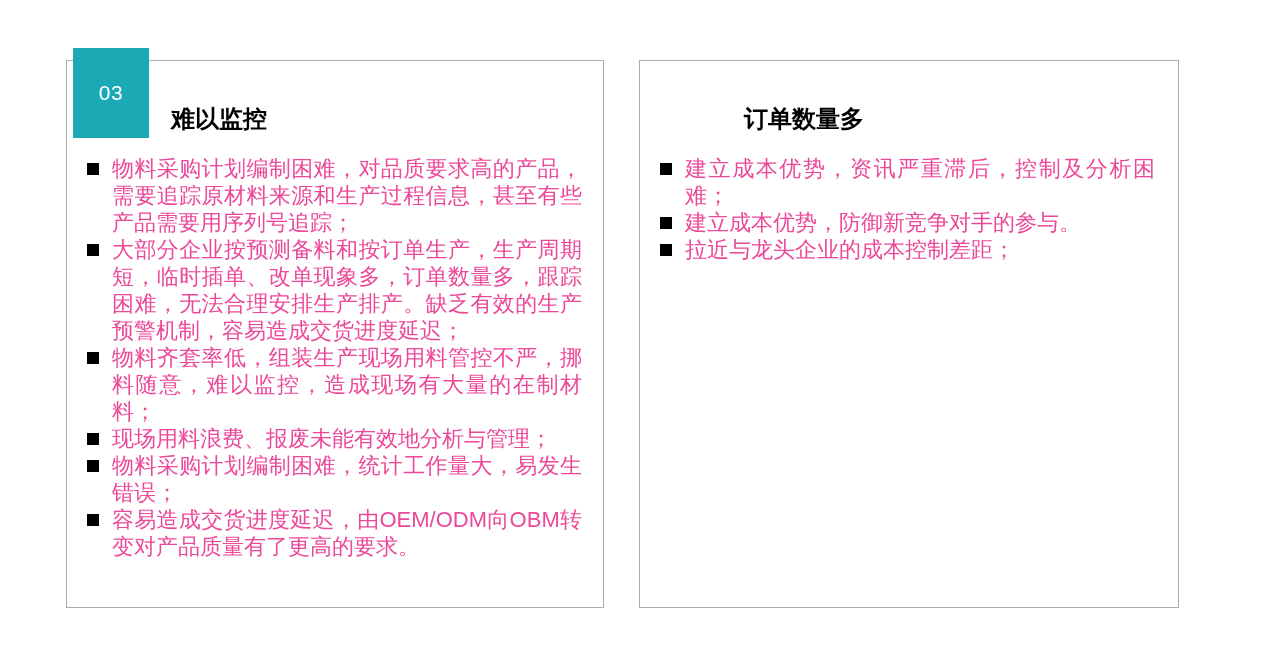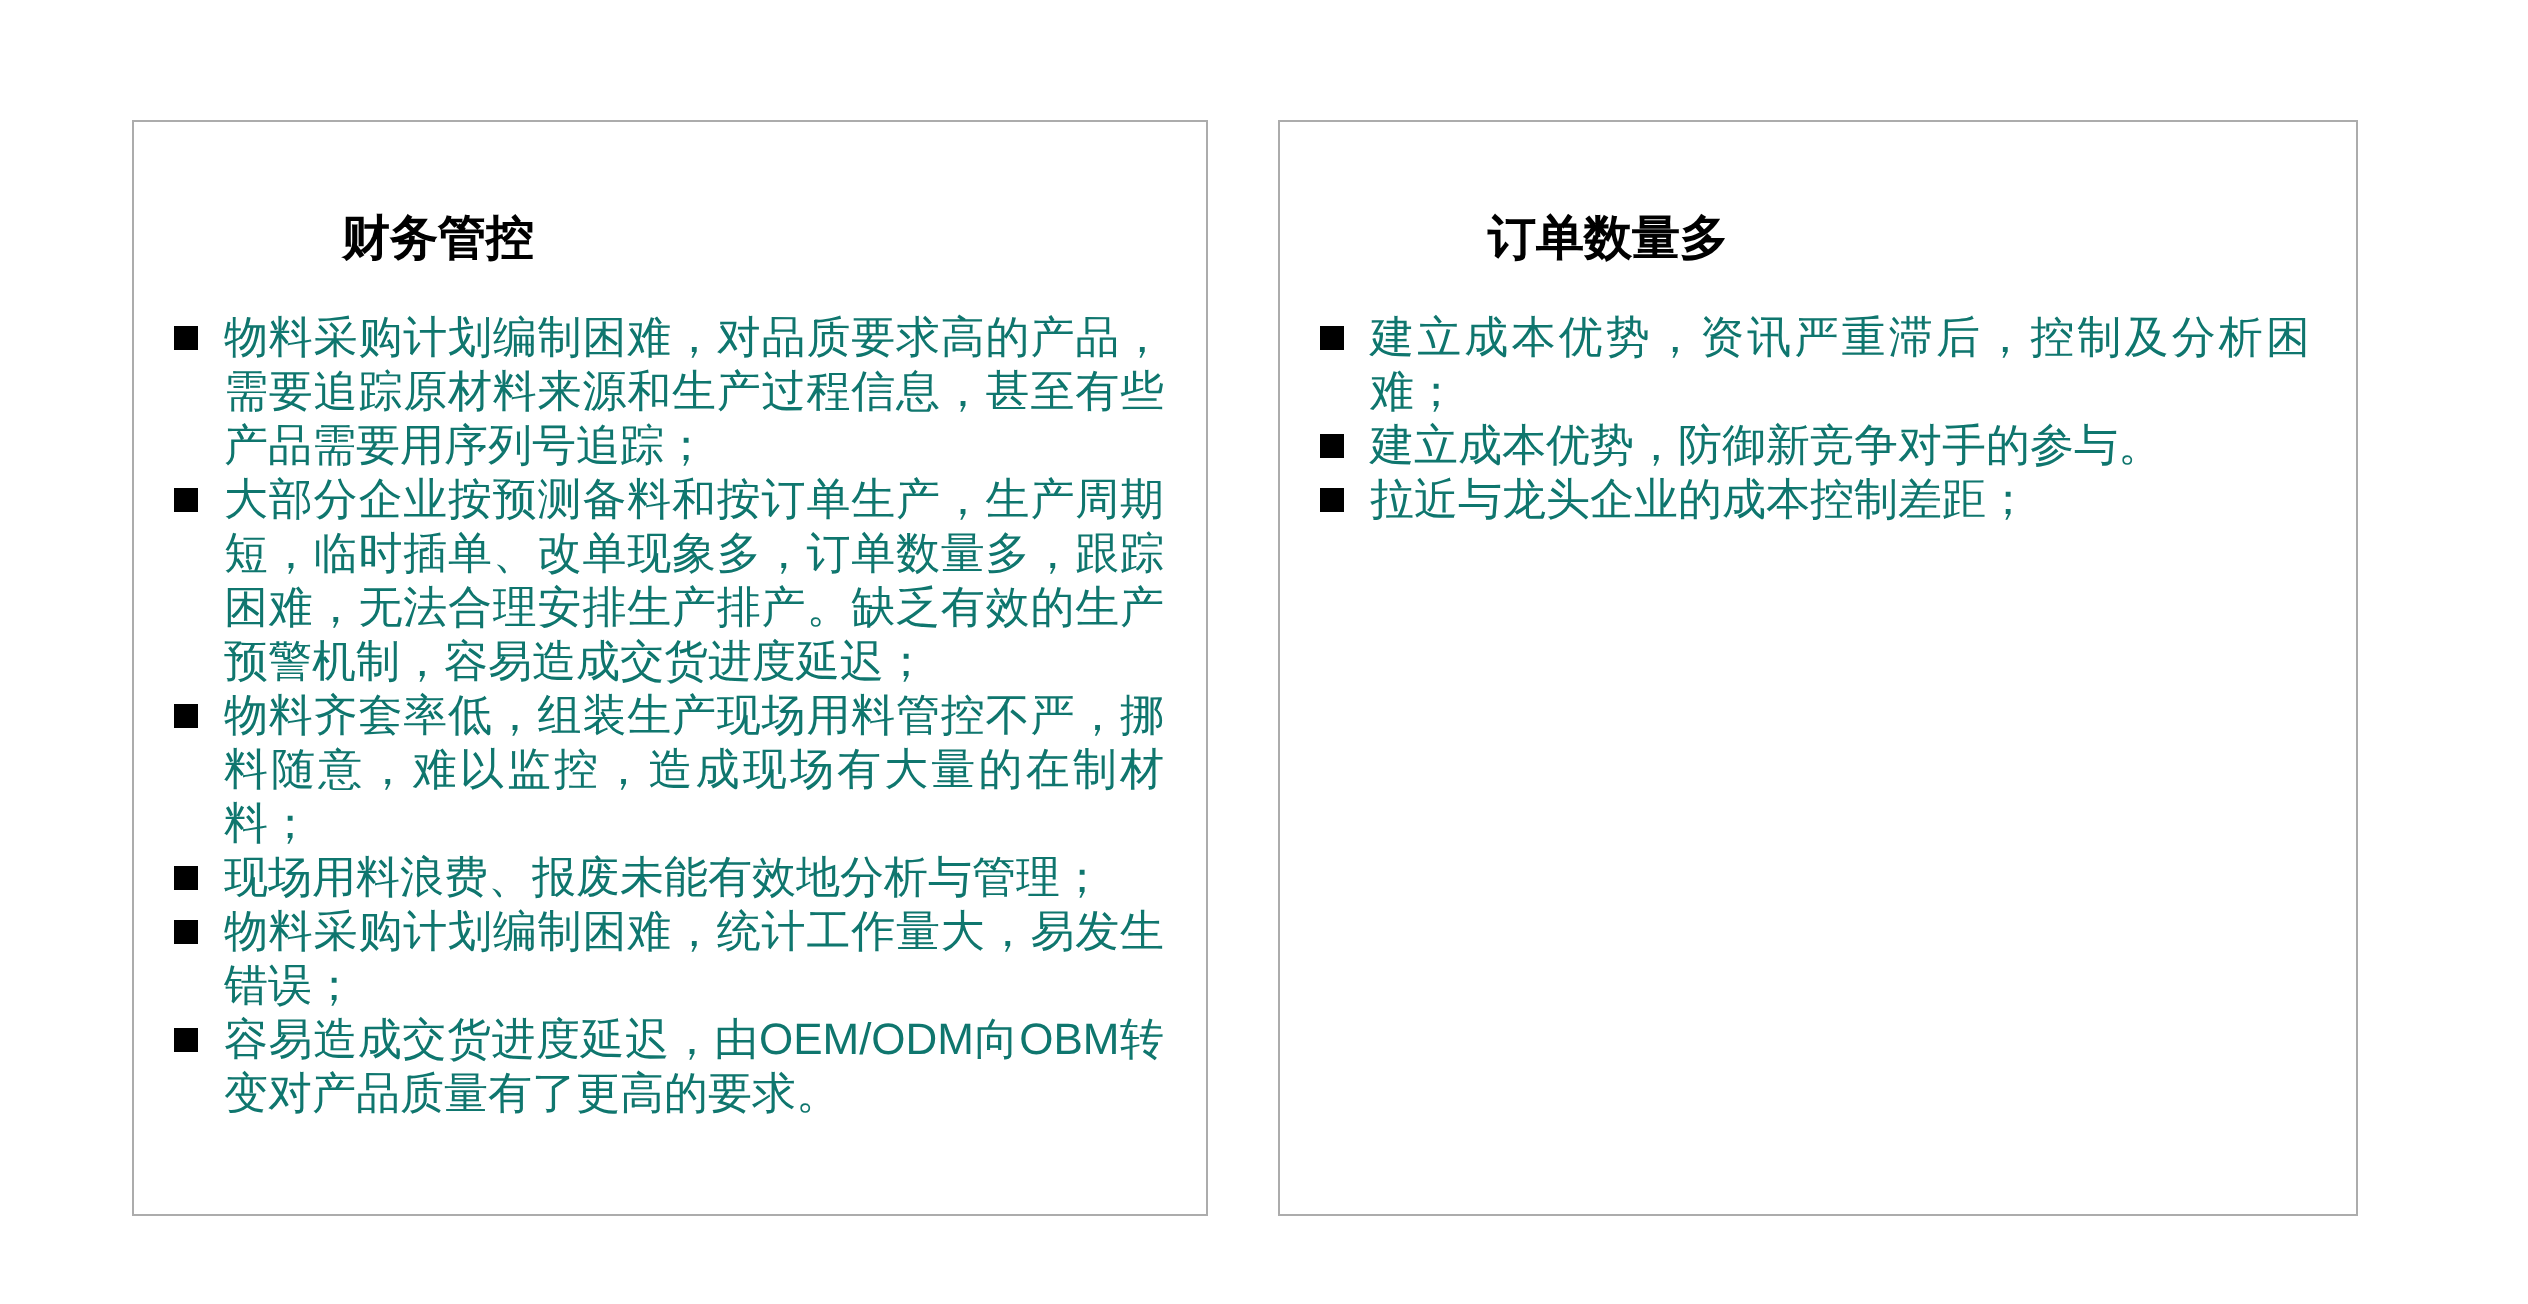--- a/index.html
+++ b/index.html
@@ -64,31 +64,32 @@
     height: 12px;
     background: #000000;
     margin-top: 8px;
     margin-right: 13px;
   }
   .bullet-text {
     flex: 1 1 auto;
     max-width: 470px;
     font-size: 22px;
     line-height: 27px;
-    color: #0f766e;
+    color: #ec4899;
     text-align: justify;
   }
 </style>
 </head>
 <body style="background: rgb(255, 255, 255);">
 
 <div class="page">
 
   <section class="card left" style="border-color: rgb(172, 172, 172);">
-    <h2 class="card-title">财务管控</h2>
+    <div class="badge" style="background-color: rgb(27, 169, 181);">03</div>
+    <h2 class="card-title">难以监控</h2>
     <ul class="bullet-list">
       <li class="bullet-item">
         <span class="bullet-marker"></span>
         <span class="bullet-text">物料采购计划编制困难，对品质要求高的产品，需要追踪原材料来源和生产过程信息，甚至有些产品需要用序列号追踪；</span>
       </li>
       <li class="bullet-item">
         <span class="bullet-marker"></span>
         <span class="bullet-text">大部分企业按预测备料和按订单生产，生产周期短，临时插单、改单现象多，订单数量多，跟踪困难，无法合理安排生产排产。缺乏有效的生产预警机制，容易造成交货进度延迟；</span>
       </li>
       <li class="bullet-item">

